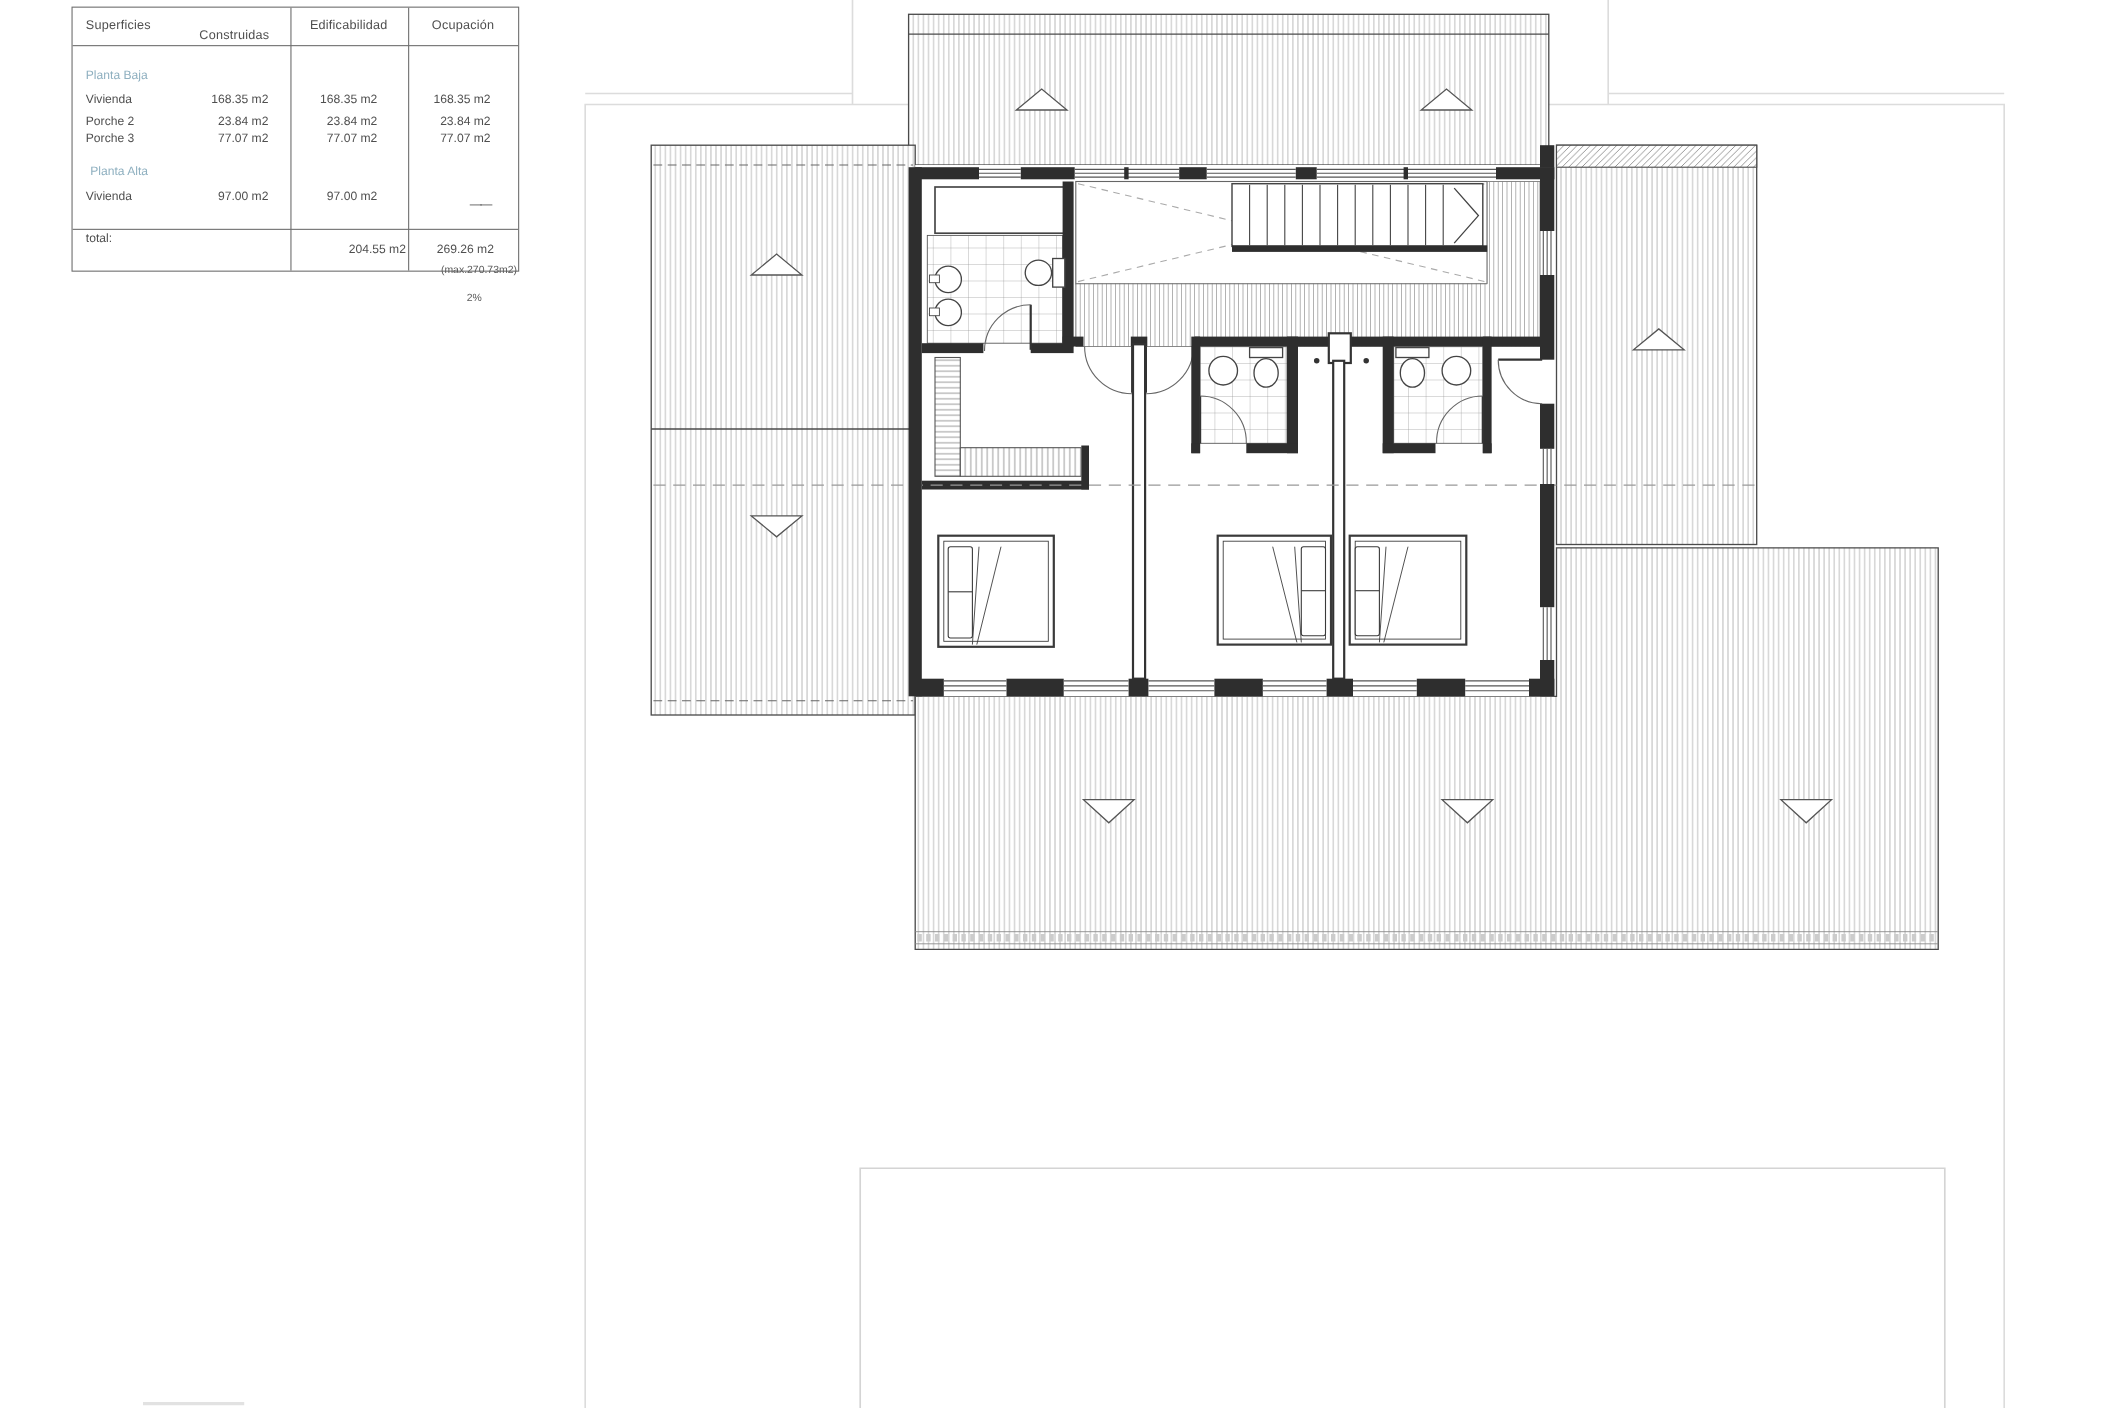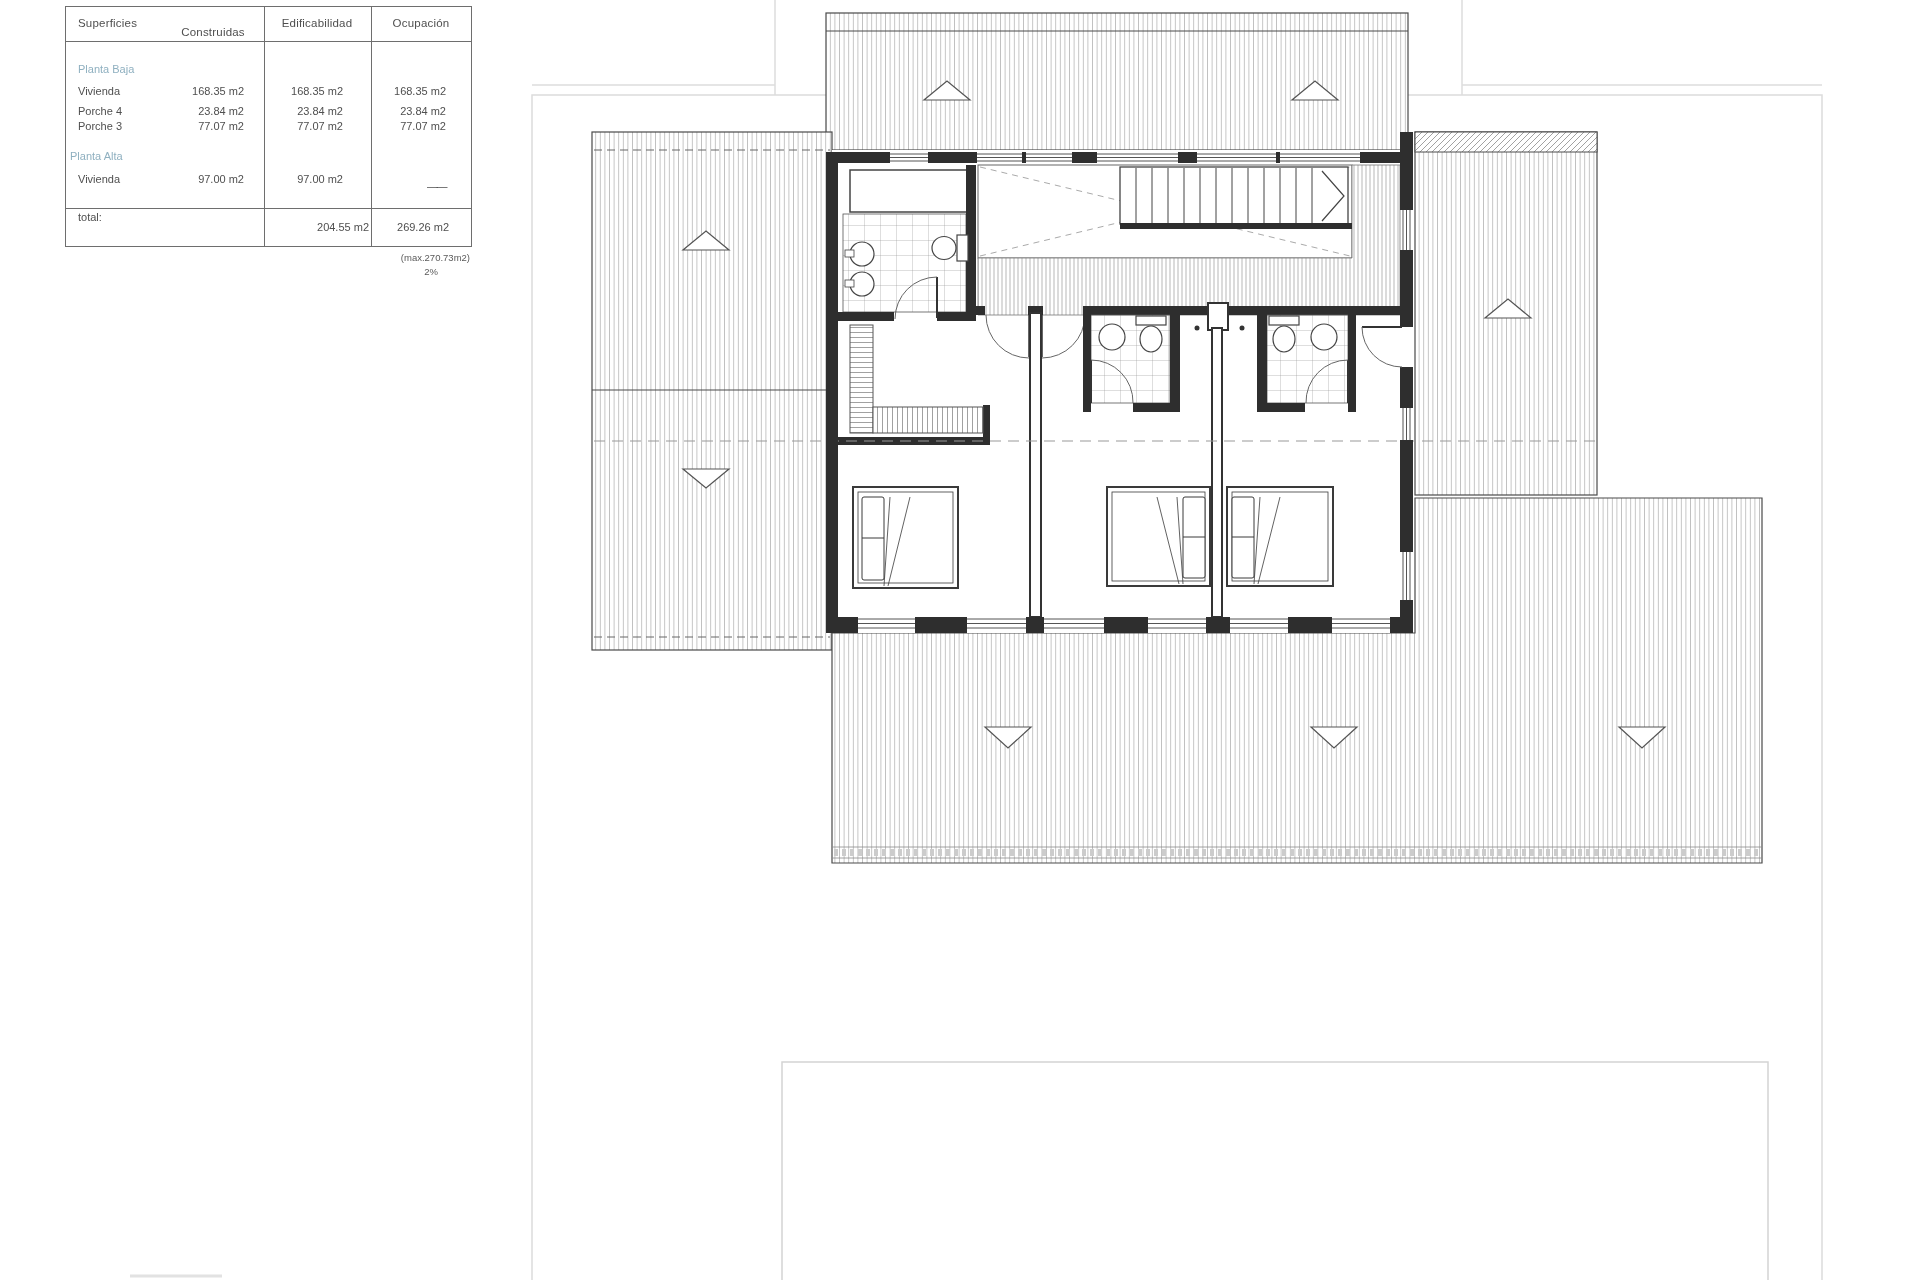--- a/index.html
+++ b/index.html
@@ -263,38 +263,38 @@
   <span class="hdr ctr" style="left:251px;top:9px">Edificabilidad</span>
   <span class="hdr ctr" style="left:355px;top:9px">Ocupación</span>
 
   <span class="planta" style="left:12px;top:55px">Planta Baja</span>
 
   <span style="left:12px;top:77px">Vivienda</span>
   <span style="right:227px;top:77px">168.35 m2</span>
   <span style="right:128px;top:77px">168.35 m2</span>
   <span style="right:25px;top:77px">168.35 m2</span>
 
-  <span style="left:12px;top:97px">Porche 4</span>
+  <span style="left:12px;top:97px">Porche 2</span>
   <span style="right:227px;top:97px">23.84 m2</span>
   <span style="right:128px;top:97px">23.84 m2</span>
   <span style="right:25px;top:97px">23.84 m2</span>
 
   <span style="left:12px;top:112px">Porche 3</span>
   <span style="right:227px;top:112px">77.07 m2</span>
   <span style="right:128px;top:112px">77.07 m2</span>
   <span style="right:25px;top:112px">77.07 m2</span>
 
-  <span class="planta" style="left:4px;top:142px">Planta Alta</span>
+  <span class="planta" style="left:16px;top:142px">Planta Alta</span>
 
   <span style="left:12px;top:165px">Vivienda</span>
   <span style="right:227px;top:165px">97.00 m2</span>
   <span style="right:128px;top:165px">97.00 m2</span>
   <span class="dash" style="right:25px;top:172px">——</span>
 
   <span style="left:12px;top:203px">total:</span>
   <span style="right:102px;top:213px">204.55 m2</span>
   <span style="right:22px;top:213px">269.26 m2</span>
 </div>
 
-<div class="footnote" style="left:65px;top:252px;width:405px;text-align:right">(max.270.73m2)</div>
+<div class="footnote" style="left:65px;top:240px;width:405px;text-align:right">(max.270.73m2)</div>
 <div class="footnote" style="left:65px;top:266px;width:373px;text-align:right">2%</div>
 
 </div>
 
 </body></html>

